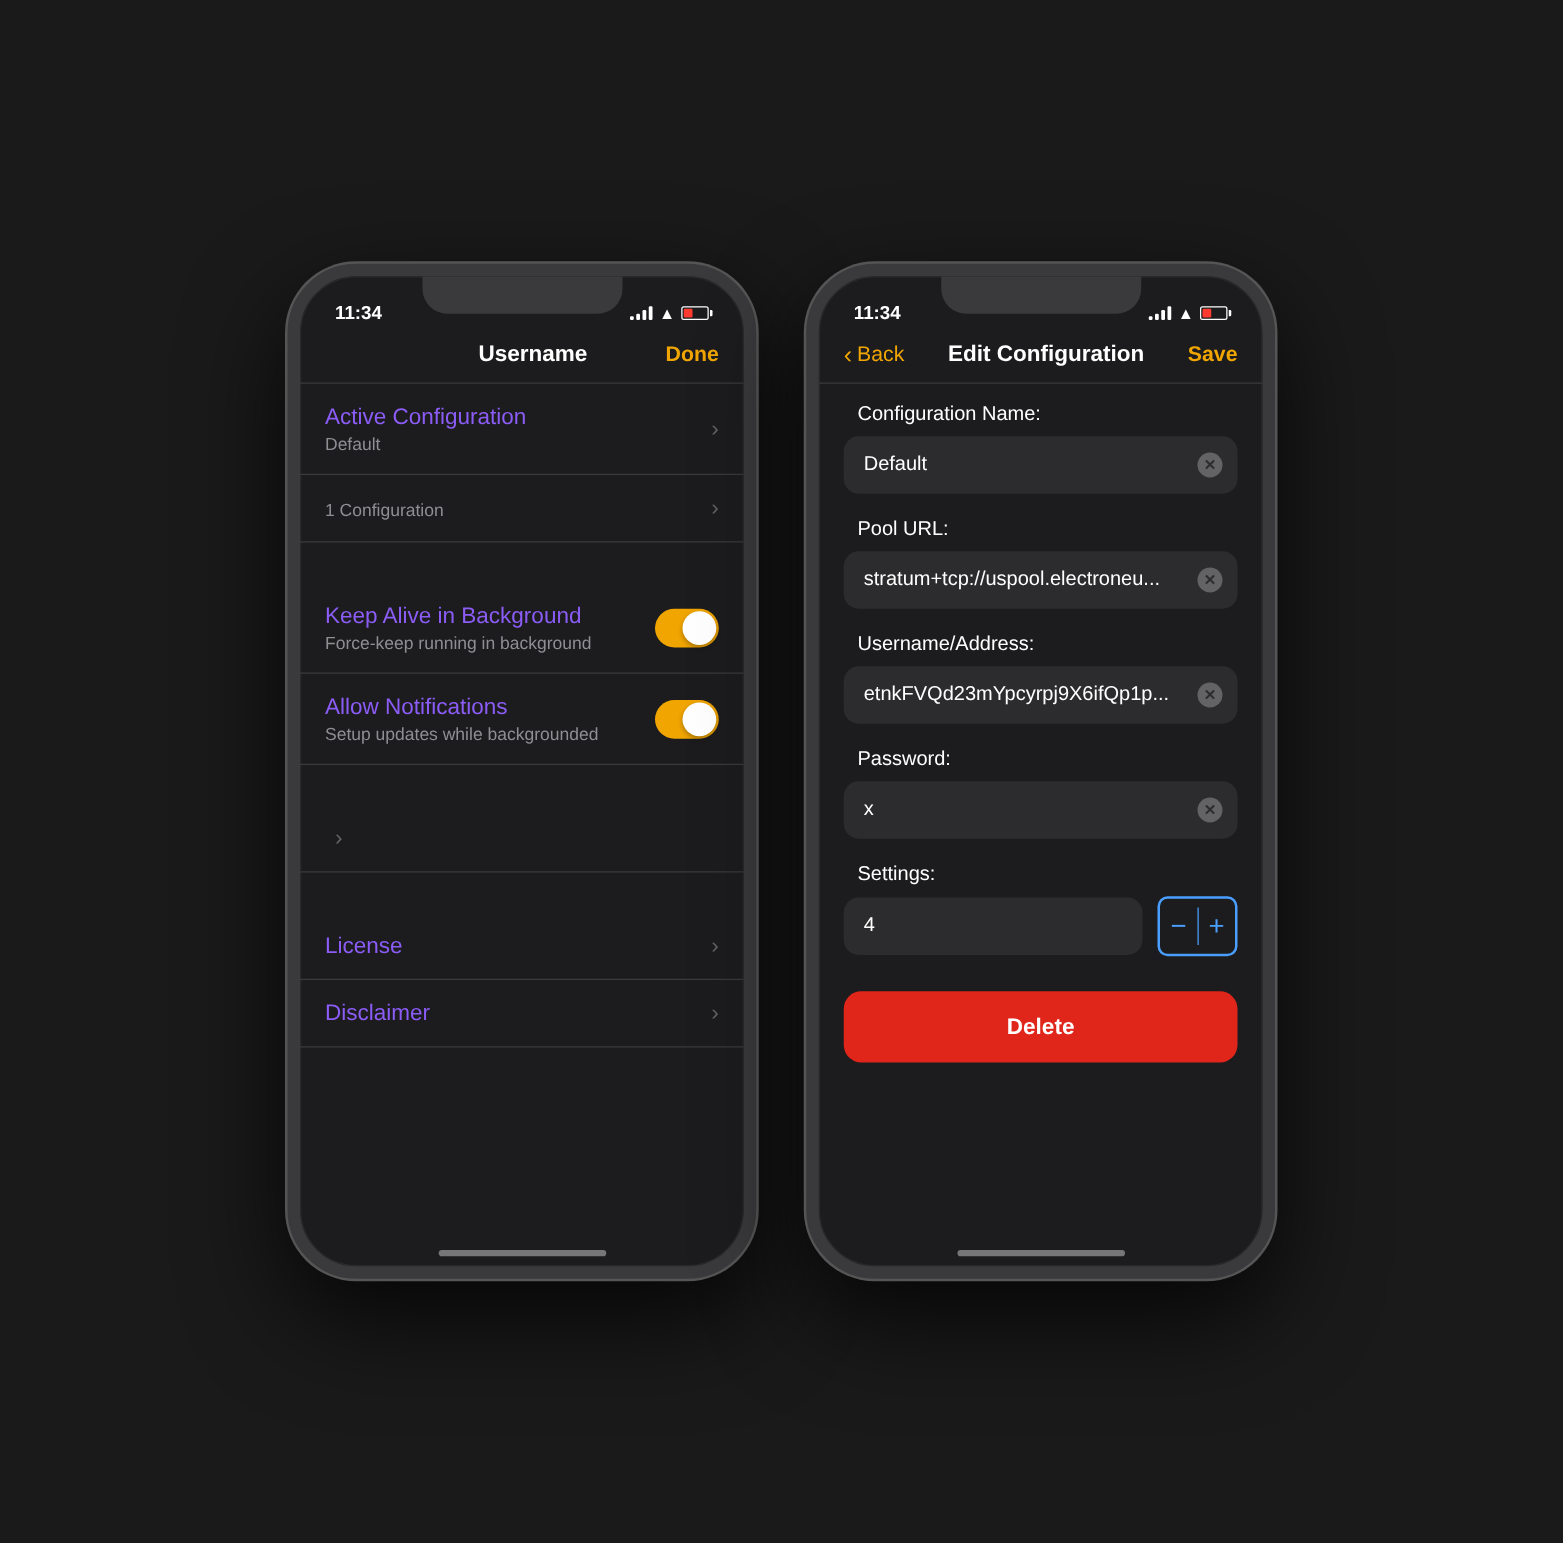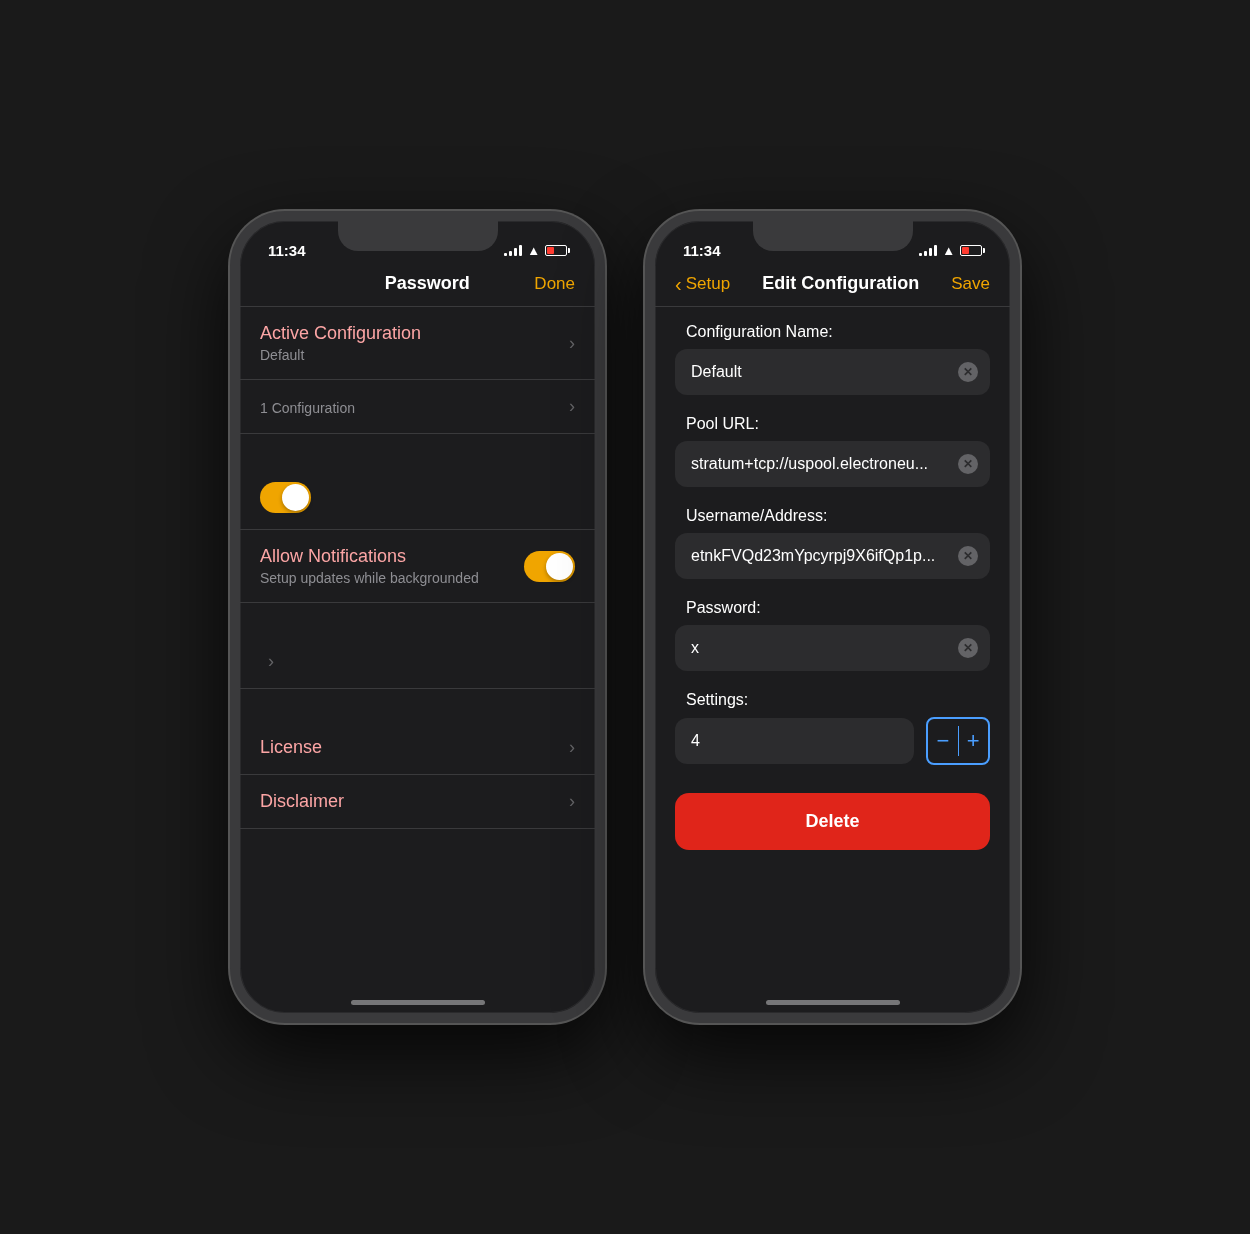--- a/index.html
+++ b/index.html
@@ -105,21 +105,21 @@
       padding: 8px 20px 12px;
       border-bottom: 0.5px solid #3a3a3c;
     }
     .nav-title {
       font-size: 18px;
       font-weight: 600;
       color: white;
     }
     .nav-action {
       font-size: 17px;
-      font-weight: 400;
+      font-weight: 700;
       color: #f0a500;
       cursor: pointer;
     }
     .nav-back {
       display: flex;
       align-items: center;
       gap: 4px;
       font-size: 17px;
       font-weight: 400;
       color: #f0a500;
@@ -140,21 +140,21 @@
       align-items: center;
       padding: 16px 20px;
       border-bottom: 0.5px solid #3a3a3c;
       cursor: pointer;
     }
     .settings-item-content {
       flex: 1;
     }
     .settings-item-title {
       font-size: 18px;
-      color: #fca5a5;
+      color: #8b5cf6;
       font-weight: 400;
     }
     .settings-item-subtitle {
       font-size: 14px;
       color: #8e8e93;
       margin-top: 3px;
     }
     .settings-chevron {
       color: #636366;
       font-size: 18px;
@@ -334,21 +334,21 @@
         <div class="battery-icon">
           <div class="battery-body">
             <div class="battery-fill"></div>
           </div>
         </div>
       </div>
     </div>
 
     <div class="nav-bar">
       <span style="width:60px"></span>
-      <span class="nav-title">Password</span>
+      <span class="nav-title">Username</span>
       <span class="nav-action">Done</span>
     </div>
 
     <div class="settings-section">
 
       <div class="settings-item">
         <div class="settings-item-content">
           <div class="settings-item-title">Active Configuration</div>
           <div class="settings-item-subtitle">Default</div>
         </div>
@@ -358,20 +358,24 @@
       <div class="settings-item">
         <div class="settings-item-content">
           <div class="settings-item-subtitle">1 Configuration</div>
         </div>
         <span class="settings-chevron">›</span>
       </div>
 
       <div class="section-spacer"></div>
 
       <div class="settings-item">
+        <div class="settings-item-content">
+          <div class="settings-item-title">Keep Alive in Background</div>
+          <div class="settings-item-subtitle">Force-keep running in background</div>
+        </div>
         <div class="toggle">
           <div class="toggle-thumb"></div>
         </div>
       </div>
 
       <div class="settings-item">
         <div class="settings-item-content">
           <div class="settings-item-title">Allow Notifications</div>
           <div class="settings-item-subtitle">Setup updates while backgrounded</div>
         </div>
@@ -425,21 +429,21 @@
             <div class="battery-fill"></div>
           </div>
         </div>
       </div>
     </div>
 
     
     <div class="nav-bar">
       <span class="nav-back">
         <span class="chevron-left">‹</span>
-        <span>Setup</span>
+        <span>Back</span>
       </span>
       <span class="nav-title">Edit Configuration</span>
       <span class="nav-action">Save</span>
     </div>
 
     
     <div class="form-section">
 
       <div class="form-label">Configuration Name:</div>
       <div class="form-input-wrap">

